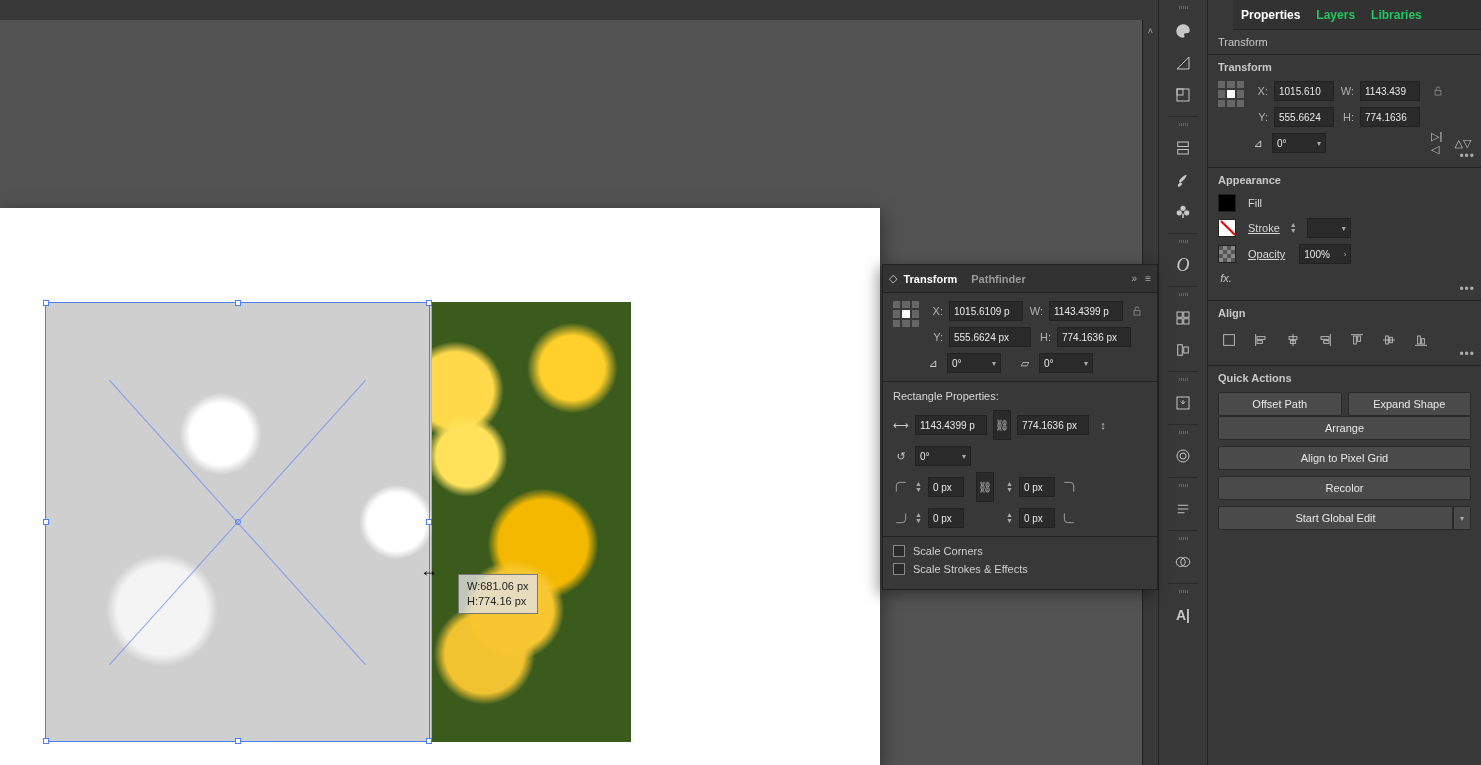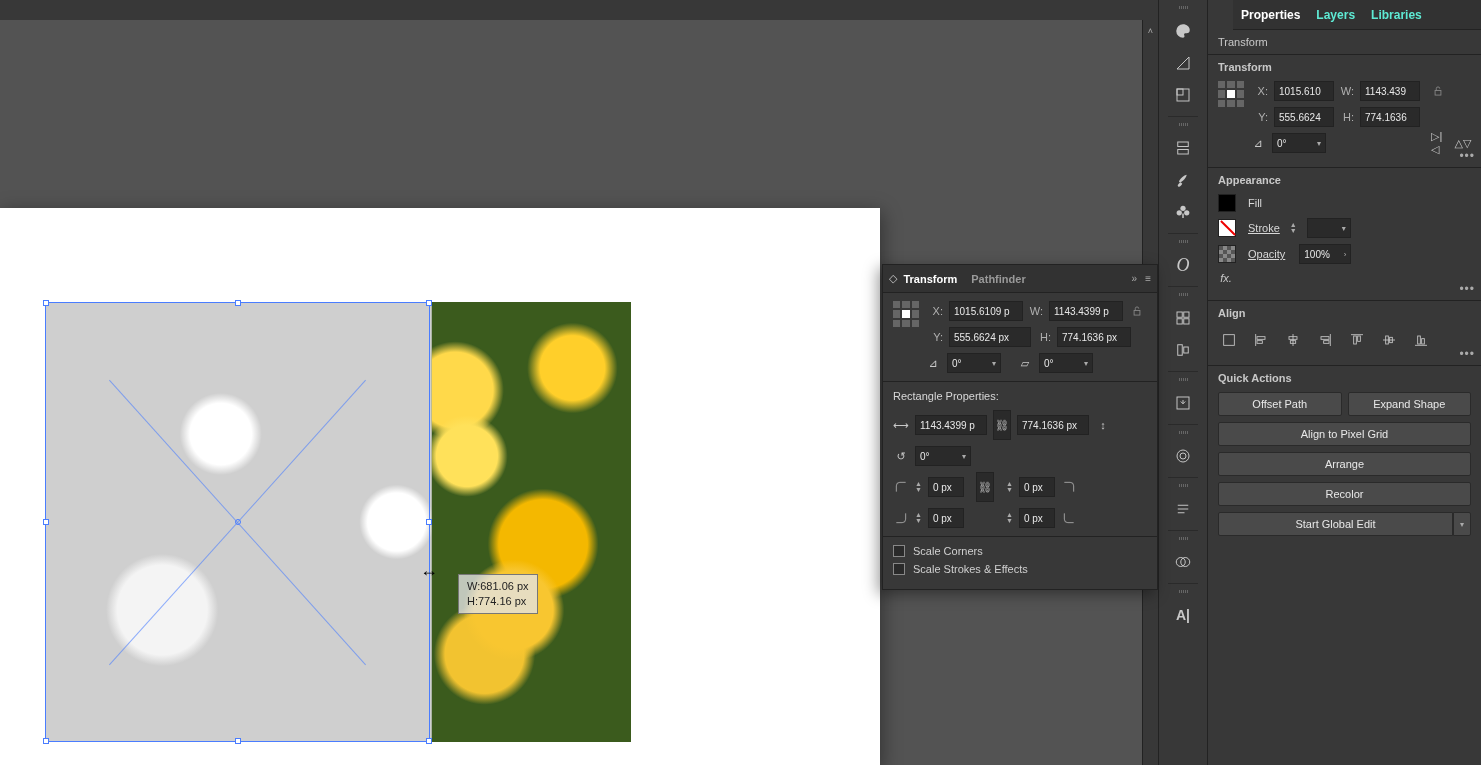--- a/index.html
+++ b/index.html
@@ -14,21 +14,21 @@
   .drag-dots i { width:1px; height:3px; background:#666;}
   .icon-btn { width: 34px; height: 30px; display: flex; align-items: center; justify-content: center; cursor: pointer; border-radius:2px; margin-bottom: 2px;}
   .icon-btn svg { width: 18px; height: 18px; fill: none; stroke: #c8c8c8; stroke-width: 1.3; }
   .icon-btn.filled svg { fill: #c8c8c8; stroke: none;}
   .icon-btn.italic { font-family: Georgia, serif; font-style: italic; font-size: 18px; color: #c8c8c8;}
   .strip-sep { width: 30px; height: 1px; background: #2a2a2a; margin: 4px 0;}
 
   .right-panel { position: absolute; top: 0; left: 1208px; width: 273px; height: 765px; background: #383838; }
 
   .tabs { display: flex; height: 30px; align-items: center; border-bottom: 1px solid #222; padding-left: 8px; gap: 16px; background:#323232;margin-left:25px;}
-  .tab { color: #5eead4; cursor: pointer; font-size: 12px; font-weight: 600;}
+  .tab { color: #22c55e; cursor: pointer; font-size: 12px; font-weight: 600;}
   .tab.active { color: #fff; }
 
   .section { padding: 6px 10px 8px 10px; border-bottom: 1px solid #222; position:relative;}
   .section-title { font-size: 11px; color: #c8c8c8; margin-bottom: 8px; font-weight: 600;}
   .obj-type { font-size: 11px; color: #c8c8c8; padding: 6px 10px; border-bottom: 1px solid #222;}
 
   .row { display: flex; align-items: center; gap: 6px; margin-bottom: 6px;}
   .lbl { color: #b0b0b0; font-size: 11px; width: 14px; text-align: right;}
   .inp { background: #2a2a2a; border: 1px solid #222; color: #e8e8e8; font-size: 10px; padding: 3px 4px; width: 60px; height: 20px;}
   .inp.sm { width: 36px;}
@@ -48,21 +48,21 @@
   .swatch.opacity { background: repeating-conic-gradient(#888 0% 25%, #555 0% 50%) 50% / 8px 8px;}
 
   .link-txt { color: #d8d8d8; text-decoration: underline; font-size:11px; cursor:pointer;}
   .spin-arrows { display:flex; flex-direction:column; font-size:7px; line-height:6px; color:#aaa; cursor:pointer;}
 
   .align-row { display: flex; gap: 10px; padding: 2px 0 6px 0;}
   .align-btn { width: 22px; height: 22px; display:flex; align-items:center; justify-content:center; cursor:pointer;}
   .align-btn svg { width:16px; height:16px; fill: none; stroke:#c8c8c8; stroke-width:1.3;}
 
   .qa-btn { background: #4a4a4a; border: 1px solid #2a2a2a; color: #e8e8e8; font-size: 11px; height: 24px; display:flex; align-items:center; justify-content:center; cursor:pointer; border-radius:2px;}
-  .qa-row { display:flex; gap:6px; margin-bottom:6px;}
+  .qa-row { display:flex; gap:6px; }
   .qa-row .qa-btn { flex:1;}
   .qa-btn.full { width:100%; margin-bottom:6px;}
   .qa-drop { width:18px; border-left:1px solid #2a2a2a; display:flex; align-items:center; justify-content:center; font-size:8px; color:#aaa; cursor:pointer;}
 
   
   .float-panel { position: absolute; top: 264px; left: 882px; width: 276px; background: #383838; border: 1px solid #222; z-index: 10; box-shadow: -4px 4px 14px rgba(0,0,0,.4);}
   .fp-tabs { display:flex; align-items:center; height:28px; border-bottom:1px solid #222; padding: 0 6px; background:#323232;}
   .fp-tab { color:#9a9a9a; font-size:11px; margin-right: 14px; cursor:pointer; font-weight:600;}
   .fp-tab.active { color:#fff;}
   .fp-right { margin-left:auto; display:flex; align-items:center; gap:8px; color:#aaa; font-size:10px;}
@@ -424,22 +424,22 @@
     </div>
     <div class="more-dots">•••</div>
   </div>
 
   <div class="section" style="border-bottom:none;">
     <div class="section-title">Quick Actions</div>
     <div class="qa-row">
       <div class="qa-btn">Offset Path</div>
       <div class="qa-btn">Expand Shape</div>
     </div>
+    <div class="qa-btn full">Arrange</div>
     <div class="qa-btn full">Align to Pixel Grid</div>
-    <div class="qa-btn full">Arrange</div>
     <div class="qa-btn full">Recolor</div>
     <div style="display:flex; gap:0;">
       <div class="qa-btn" style="flex:1; border-top-right-radius:0;border-bottom-right-radius:0;">Start Global Edit</div>
       <div class="qa-btn qa-drop" style="border-top-left-radius:0;border-bottom-left-radius:0;">▾</div>
     </div>
   </div>
 </div>
 
 <div class="float-panel">
   <div class="fp-tabs">

